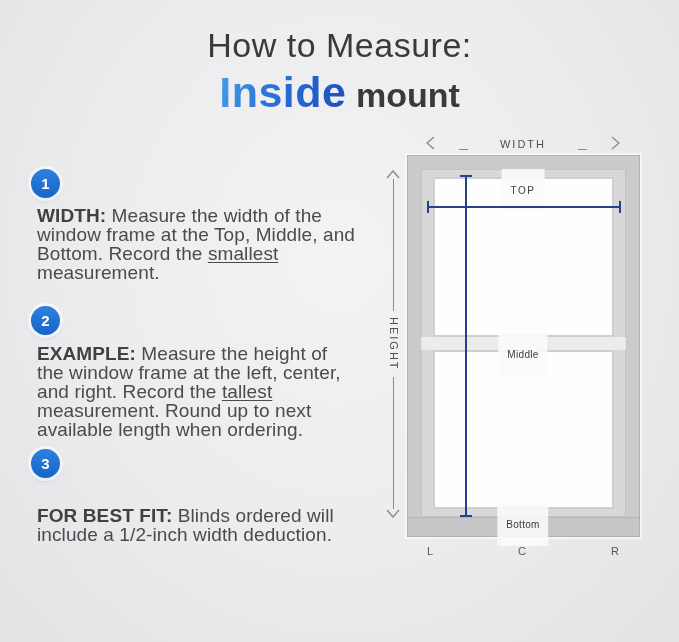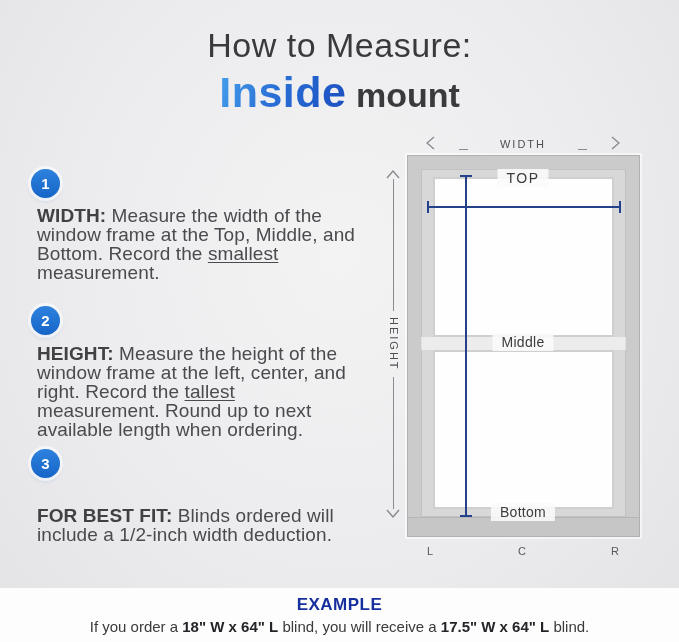--- a/index.html
+++ b/index.html
@@ -60,22 +60,22 @@
     position:absolute; left:11px; width:181px;
     background:#fefefe; border:2px solid #cfcfcf;
   }
   .pane-top { top:7px; height:160px; }
   .pane-bottom { top:180px; height:159px; }
   .sill {
     position:absolute; left:0; right:0; bottom:0; height:19px;
     background:#c6c6c6; border-top:1px solid #b5b5b5;
   }
   .label-chip {
-    position:absolute; font-size:14px; color:#3c3c3f;
-    background:rgba(250,250,250,.88); padding:1px 9px; letter-spacing:.3px;
+    position:absolute; font-size:10px; color:#3c3c3f;
+    background:rgba(250,250,250,.88); padding:16px 9px; letter-spacing:.3px;
     white-space:nowrap;
   }
   #top-label    { left:523px; top:169px; transform:translateX(-50%); letter-spacing:1.5px; }
   #middle-label { left:523px; top:333px; transform:translateX(-50%); z-index:3; }
   #bottom-label { left:523px; top:503px; transform:translateX(-50%); z-index:3; }
   .middle-strip {
     position:absolute; left:421px; top:337px; width:205px; height:13px;
     background:rgba(255,255,255,.5); z-index:2;
   }
 
@@ -136,21 +136,21 @@
   </div>
 
   <div class="step-circle" id="circle1">
     <span>1</span>
   </div>
   <div class="step-text" id="text1"><span class="step-lead">WIDTH:</span><span> Measure the width of the window frame at the Top, Middle, and Bottom. Record the </span><span class="step-underline">smallest</span><span> measurement.</span></div>
 
   <div class="step-circle" id="circle2">
     <span>2</span>
   </div>
-  <div class="step-text" id="text2"><span class="step-lead">HEIGHT:</span><span> Measure the height of the window frame at the left, center, and right. Record the </span><span class="step-underline">tallest</span><span> measurement. Round up to next available length when ordering.</span></div>
+  <div class="step-text" id="text2"><span class="step-lead">EXAMPLE:</span><span> Measure the height of the window frame at the left, center, and right. Record the </span><span class="step-underline">tallest</span><span> measurement. Round up to next available length when ordering.</span></div>
 
   <div class="step-circle" id="circle3">
     <span>3</span>
   </div>
   <div class="step-text" id="text3"><span class="step-lead">FOR BEST FIT:</span><span> Blinds ordered will include a 1/2-inch width deduction.</span><span class="step-underline"></span><span></span></div>
 
   <div class="width-arrow">
     <svg class="chev" width="9" height="14" viewBox="0 0 9 14">
         <polyline points="8,1 1,7 8,13" fill="none" stroke="#8b8b8f" stroke-width="1.4"></polyline>
       </svg>
@@ -196,18 +196,14 @@
   <div class="label-chip" id="top-label">TOP</div>
   <div class="label-chip" id="middle-label">Middle</div>
   <div class="label-chip" id="bottom-label">Bottom</div>
 
   <div class="lcr-row">
     <span>L</span>
     <span>C</span>
     <span>R</span>
   </div>
 
-  <div class="footer">
-    <div class="example-heading">EXAMPLE</div>
-    <div class="example-line"><span>If you order a </span><span class="example-bold">18" W x 64" L</span><span> blind, you will receive a </span><span class="example-bold">17.5" W x 64" L</span><span> blind.</span></div>
-  </div>
 
 </div>
 
 </body></html>

